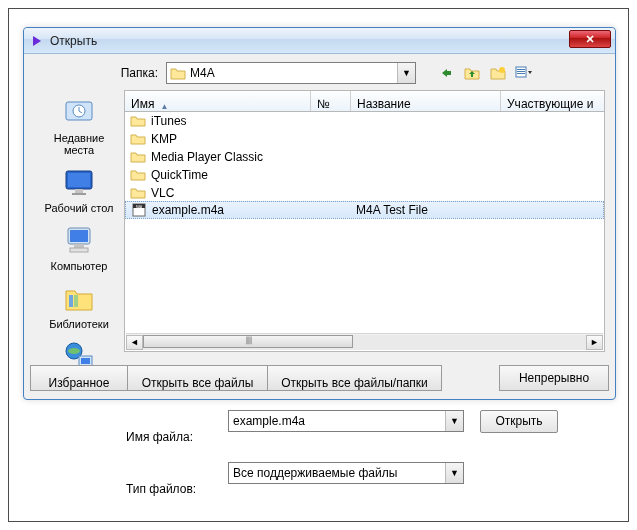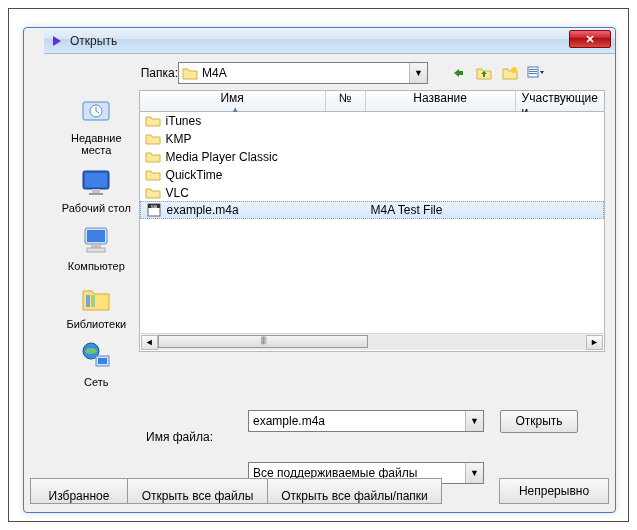--- a/index.html
+++ b/index.html
@@ -15,26 +15,25 @@
   .outer {
     position: absolute;
     left: 8px; top: 8px;
     width: 621px; height: 514px;
     border: 1px solid #4c4c4c;
     background: #fff;
   }
   .window {
     position: absolute;
     left: 14px; top: 18px;
-    width: 593px; height: 486px;
+    width: 593px; height: 373px;
     border: 1px solid #4580c4;
     border-radius: 4px;
     background: #f0f0f0;
     box-shadow: 0 0 6px rgba(0,0,0,0.15);
-    padding-left: 20px;
   }
   .titlebar {
     height: 26px;
     background: linear-gradient(#eef4fb,#d6e5f5 45%,#c4d9ef 46%,#d6e8fa);
     border-bottom: 1px solid #9fb9d6;
     display: flex;
     align-items: center;
     padding: 0 4px 0 6px;
     border-radius: 4px 4px 0 0;
     position: relative;
@@ -58,21 +57,21 @@
   }
   .client {
     padding: 8px 10px 10px 10px;
   }
   
   .lookin-row {
     display:flex; align-items:center;
     margin-left: 72px;
     margin-bottom: 6px;
   }
-  .lookin-label { width: 52px; text-align:right; }
+  .lookin-label { width: 52px; text-align:right; margin-right:8px; }
   .folder-combo {
     display:flex; align-items:center;
     width: 250px; height:22px;
     background:#fff;
     border:1px solid #7e7e7e;
     padding:0 0 0 3px;
   }
   .fc-icon { width:16px;height:16px;margin-right:4px;display:flex;align-items:center;justify-content:center;}
   .fc-text { flex:1; }
   .fc-arrow {
@@ -103,25 +102,24 @@
   
   .list-area { flex:1; }
   .list-header {
     display:flex;
     background:linear-gradient(#fdfdfd,#ebf3fb);
     border:1px solid #b8b8b8;
     height:22px;
   }
   .hcol {
     border-right:1px solid #d0d0d0;
-    display:flex; align-items:center;
+    display:flex; align-items:flex-end;
     padding:0 6px;
     font-size:12px;
     position:relative;
-    flex-direction:column;
   }
   .hcol .sort { font-size:8px; color:#5b7aa5; margin-left:6px; }
   .list-body {
     background:#fff;
     border:1px solid #b8b8b8;
     border-top:none;
     height: 240px;
     overflow:hidden;
     position:relative;
   }

